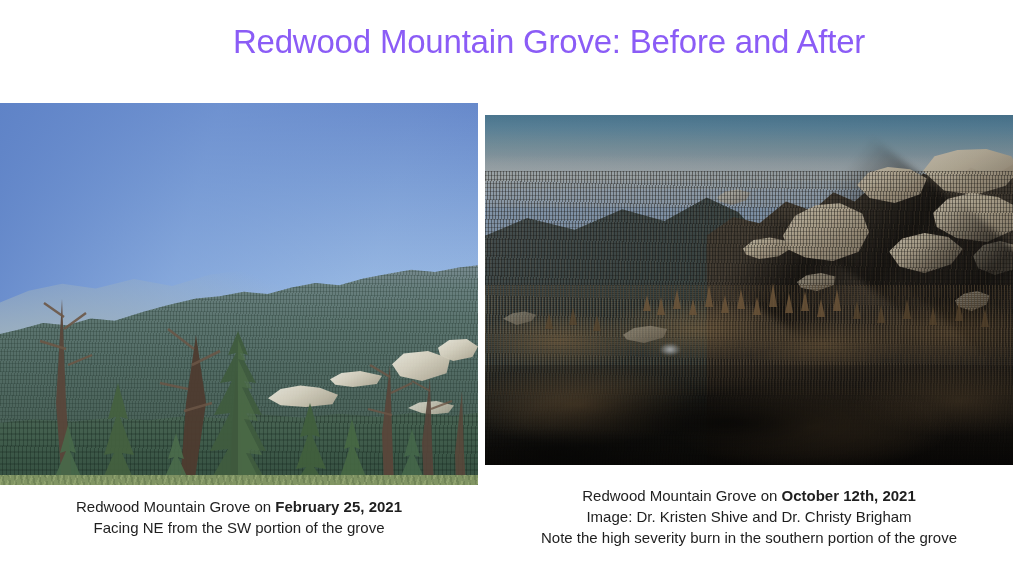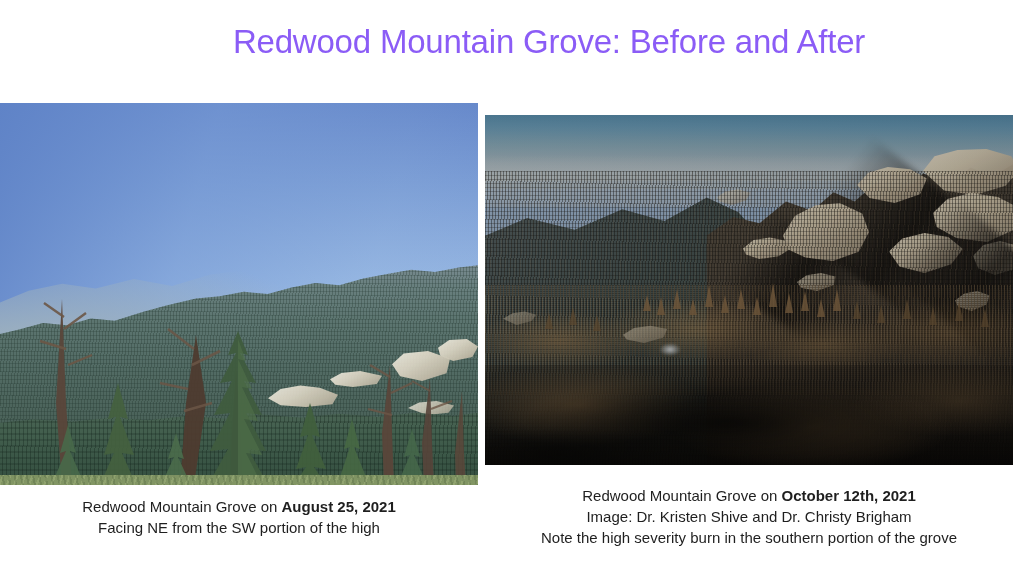--- a/index.html
+++ b/index.html
@@ -488,23 +488,23 @@
 
     <div class="layer bench"></div>
     <div class="layer canyon-shadow"></div>
     <div class="smoke"></div>
     <div class="layer grade"></div>
 
   </div>
 
   <div class="caption" id="caption-before">
     <div class="line">
-      <span>Redwood Mountain Grove on </span><b>August 25, 2021</b>
+      <span>Redwood Mountain Grove on </span><b>February 25, 2021</b>
     </div>
-    <div class="line">Facing NE from the SW portion of the high</div>
+    <div class="line">Facing NE from the SW portion of the grove</div>
   </div>
 
   <div class="caption" id="caption-after">
     <div class="line">
       <span>Redwood Mountain Grove on </span><b>October 12th, 2021</b>
     </div>
     <div class="line">Image: Dr. Kristen Shive and Dr. Christy Brigham</div>
     <div class="line">Note the high severity burn in the southern portion of the grove</div>
   </div>
 

